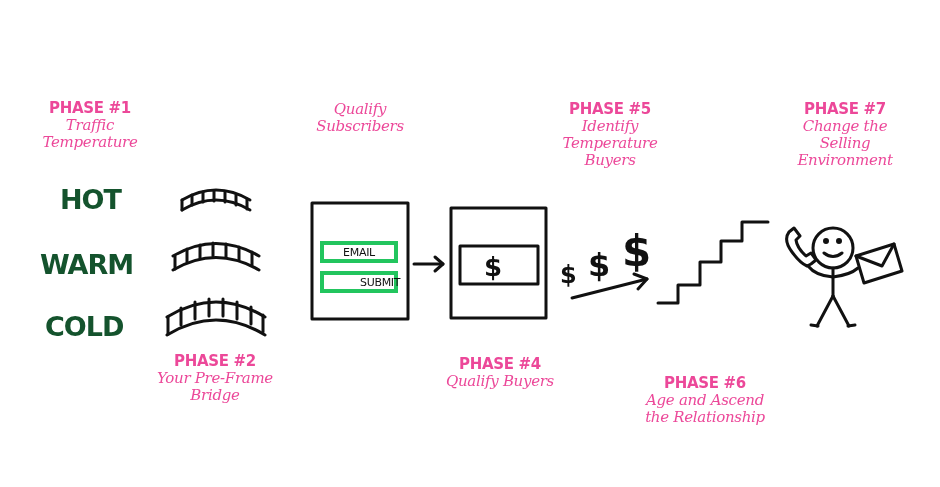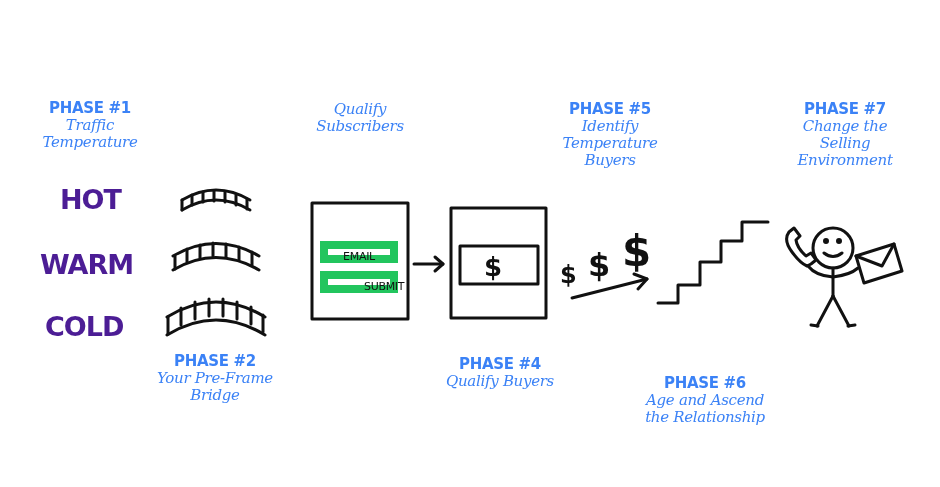--- a/index.html
+++ b/index.html
@@ -1,26 +1,26 @@
 <!DOCTYPE html>
 <html><head>
   <meta charset="utf-8">
   <style>
     html, body { margin: 0; padding: 0; background: #ffffff; }
     body { width: 940px; height: 487px; position: relative; overflow: hidden;
            font-family: "DejaVu Sans", sans-serif; color: #111; }
     .label { position: absolute; text-align: center; font-size: 15px; line-height: 17px;
-             font-weight: bold; letter-spacing: -0.3px; color: #3b82f6; }
+             font-weight: bold; letter-spacing: -0.3px; color: #ec4899; }
     .label .ph { display: block; font-size: 15px; }
     .label .sub { display: block; font-weight: normal; font-style: italic; font-family: "DejaVu Serif", serif; }
-    .temp { position: absolute; font-size: 27px; font-weight: bold; color: #4c1d95;
+    .temp { position: absolute; font-size: 27px; font-weight: bold; color: #14532d;
             font-family: "DejaVu Sans", sans-serif; letter-spacing: -1px; }
     svg.art { position: absolute; left: 0; top: 0; }
     .form-field { position: absolute; font-size: 11px; text-align: center; line-height: 16px;
-                  border: 8px solid #22c55e; box-sizing: border-box; background: #fff; letter-spacing: -0.3px; }
+                  border: 4px solid #22c55e; box-sizing: border-box; background: #fff; letter-spacing: -0.3px; }
   </style>
 </head>
 <body>
 
 <svg class="art" width="940" height="487" viewBox="0 0 940 487">
   <g fill="none" stroke="#111" stroke-width="3" stroke-linecap="round" stroke-linejoin="round">
 
     <g>
       <path d="M182,210 Q216,190 250,210"></path>
       <path d="M182,200 Q216,180 250,200"></path>

